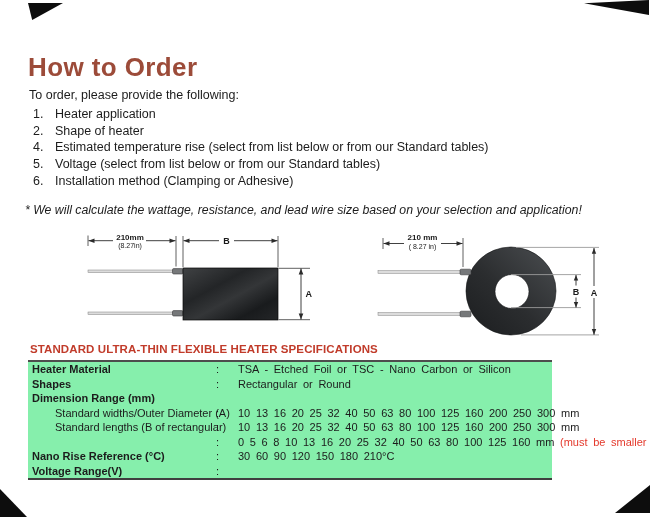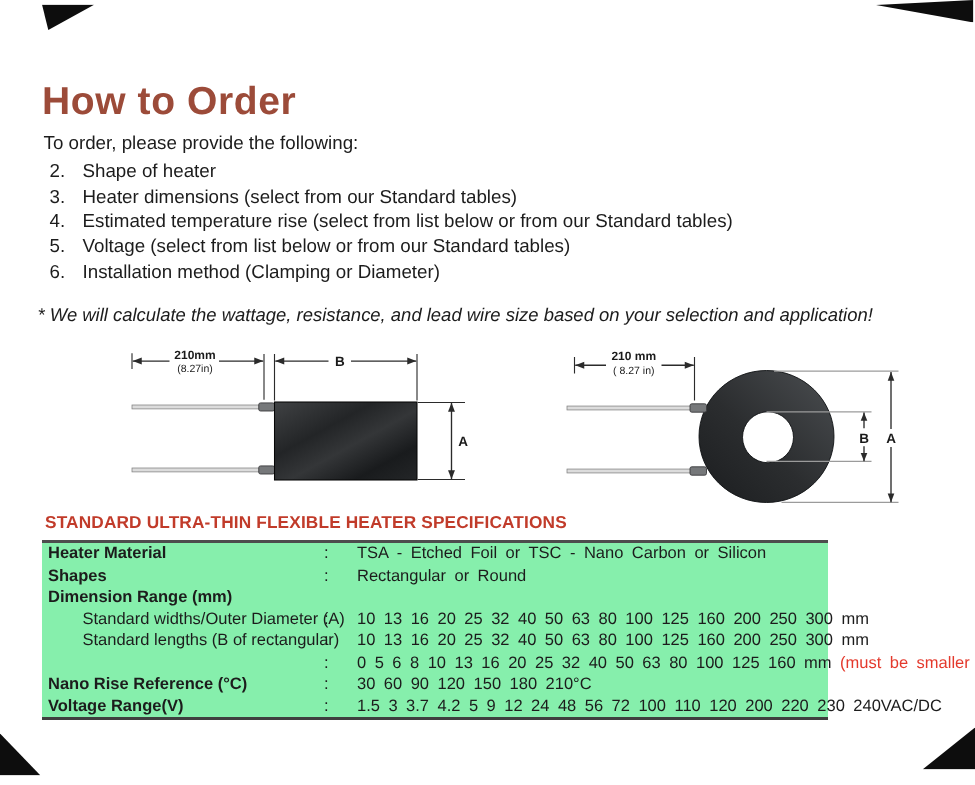--- a/index.html
+++ b/index.html
@@ -48,25 +48,25 @@
 
 <div id="c-tl" class="corner"></div>
 <div id="c-tr" class="corner"></div>
 <div id="c-bl" class="corner"></div>
 <div id="c-br" class="corner"></div>
 
 <h1 class="title abs">How to Order</h1>
 <div class="intro abs">To order, please provide the following:</div>
 
 <div class="olist abs">
+  <div class="item"><span class="num">1.</span><span>Heater application</span></div>
   <div class="item"><span class="num">2.</span><span>Shape of heater</span></div>
-  <div class="item"><span class="num">3.</span><span>Heater dimensions (select from our Standard tables)</span></div>
   <div class="item"><span class="num">4.</span><span>Estimated temperature rise (select from list below or from our Standard tables)</span></div>
   <div class="item"><span class="num">5.</span><span>Voltage (select from list below or from our Standard tables)</span></div>
-  <div class="item"><span class="num">6.</span><span>Installation method (Clamping or Diameter)</span></div>
+  <div class="item"><span class="num">6.</span><span>Installation method (Clamping or Adhesive)</span></div>
 </div>
 
 <div class="note abs">* We will calculate the wattage, resistance, and lead wire size based on your selection and application!</div>
 
 <svg class="abs" style="left:80px;top:230px;" width="235" height="110" viewBox="0 0 235 110">
   <defs>
     <linearGradient id="rectGrad" x1="0" y1="0" x2="1" y2="1">
       <stop offset="0" stop-color="#404244"></stop>
         <stop offset="0.35" stop-color="#232527"></stop>
       <stop offset="0.55" stop-color="#343638"></stop>
@@ -178,15 +178,14 @@
     <span class="val"><span>0 5 6 8 10 13 16 20 25 32 40 50 63 80 100 125 160 mm</span><span class="rednote"> (must be smaller than A)</span></span>
   </div>
   <div class="srow b">
     <span class="lbl">Nano Rise Reference (°C)</span>
     <span class="col">:</span>
     <span class="val">30 60 90 120 150 180 210°C</span>
   </div>
   <div class="srow b">
     <span class="lbl">Voltage Range(V)</span>
     <span class="col">:</span>
-    <span class="val">1.5 3 3.7 4.2 5 9 12 24 48 56 72 100 110 120 200 220 230 240VAC/DC</span>
   </div>
 </div>
 
 </body></html>

